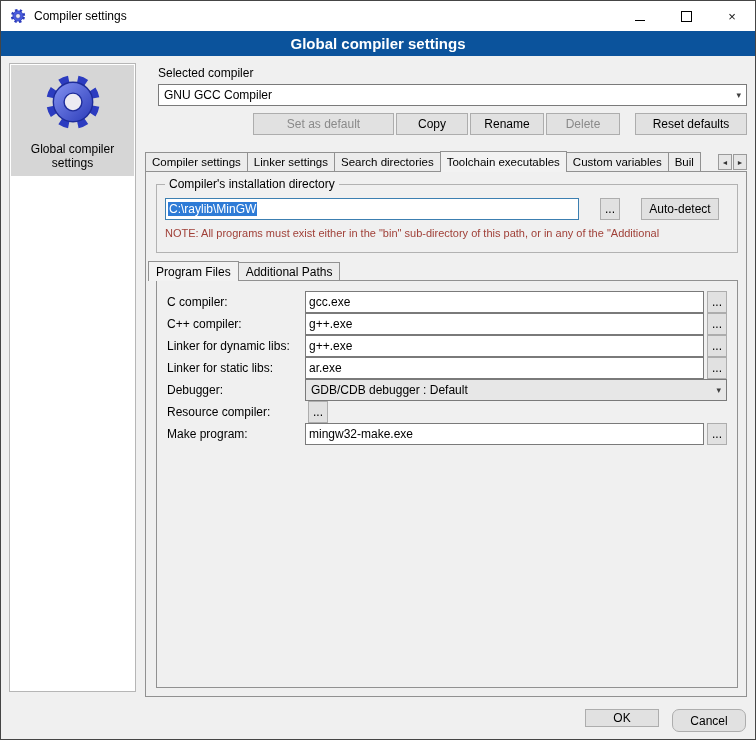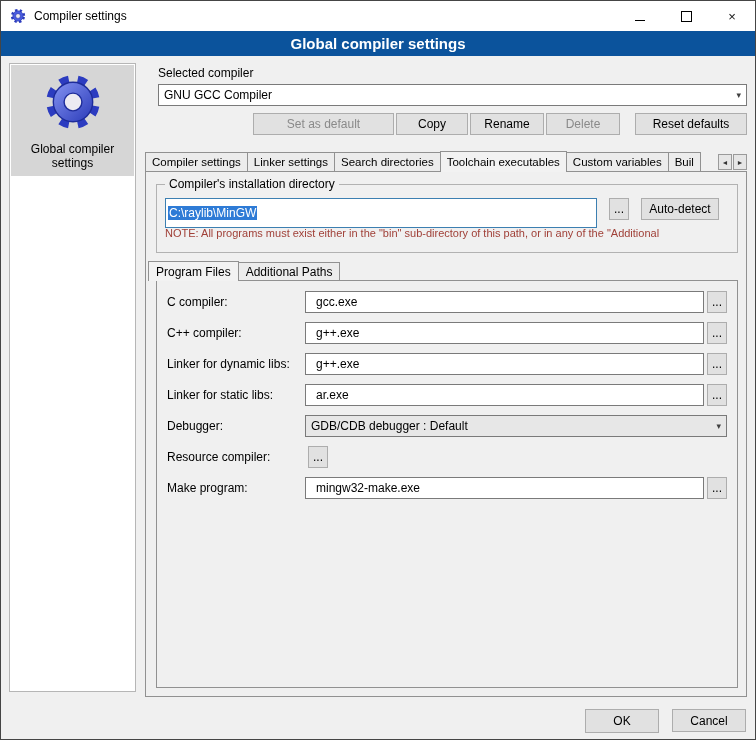--- a/index.html
+++ b/index.html
@@ -43,42 +43,42 @@
   .tab{box-sizing:border-box;flex:0 0 auto;height:19px;display:flex;align-items:center;border:1px solid #919191;border-bottom:none;background:#ececec;padding:0 6px;margin-right:-1px;white-space:nowrap;font-size:11.5px;cursor:pointer;}
   .tab.active{height:21px;background:#f2f2f2;margin-bottom:-1px;z-index:6;position:relative;}
   .tab.clipped{width:33px;overflow:hidden;padding-right:0;}
   .tab-arrows{margin-left:auto;display:flex;gap:1px;align-self:center;margin-top:3px;}
   .tab-arrow{width:14px;height:16px;box-sizing:border-box;border:1px solid #9a9a9a;background:#e6e6e6;display:flex;align-items:center;justify-content:center;font-size:7px;color:#333;cursor:pointer;}
   .tabpanel{position:absolute;left:0;right:1px;top:110px;bottom:2px;border:1px solid #919191;background:var(--dialog_bg,#f0f0f0);box-sizing:border-box;}
 
   
   .groupbox{position:absolute;left:10px;right:8px;top:12px;height:67px;border:1px solid #b2b2b2;}
   .gb-legend{position:absolute;top:-8px;left:8px;background:var(--dialog_bg,#f0f0f0);padding:0 4px;}
-  .dir-row{position:absolute;left:8px;right:18px;top:13px;height:30px;display:flex;gap:12px;}
+  .dir-row{position:absolute;left:8px;right:18px;top:13px;height:22px;display:flex;gap:21px;}
   .textbox{flex:1;box-sizing:border-box;border:1px solid #3c7fb1;background:#fff;display:flex;align-items:center;padding:0 2px;overflow:hidden;white-space:nowrap;cursor:text;}
   .textbox .sel{background:var(--selection_bg,#0078d7);color:#fff;padding:0 1px;}
   .btn.browse{width:20px;padding:0;flex:0 0 auto;}
   .btn.autodetect{width:78px;padding:0;flex:0 0 auto;}
   .note{position:absolute;left:8px;right:3px;top:42px;color:var(--note_text,#a04038);font-size:11px;white-space:nowrap;overflow:hidden;}
 
   
   .inner-tabstrip{position:absolute;left:2px;top:88px;height:20px;display:flex;align-items:flex-end;z-index:4;}
   .itab{box-sizing:border-box;height:18px;display:flex;align-items:center;border:1px solid #919191;border-bottom:none;background:#ececec;padding:0 7px;margin-right:-1px;white-space:nowrap;cursor:pointer;}
   .itab.active{height:20px;background:#f2f2f2;margin-bottom:-1px;z-index:5;position:relative;}
   .inner-panel{position:absolute;left:10px;right:8px;top:108px;bottom:8px;border:1px solid #919191;background:var(--dialog_bg,#f0f0f0);box-sizing:border-box;}
-  .rows{position:absolute;left:10px;top:10px;right:10px;display:flex;flex-direction:column;gap:9px;}
+  .rows{position:absolute;left:10px;top:10px;right:10px;display:flex;flex-direction:column;}
   .frow{display:flex;align-items:center;height:22px;}
   .flabel{flex:0 0 138px;}
-  .tinput{flex:1;box-sizing:border-box;height:22px;border:1px solid #7a7a7a;background:#fff;padding:0 10px;font-family:inherit;font-size:12px;color:#000;min-width:0;}
+  .tinput{flex:1;box-sizing:border-box;height:22px;border:1px solid #7a7a7a;background:#fff;padding:0 3px;font-family:inherit;font-size:12px;color:#000;min-width:0;}
   .frow .btn.browse{margin-left:3px;height:22px;}
   .combo.debugger{flex:1;height:22px;background:#e7e7e7;border:1px solid #7a7a7a;}
 
   
-  .btn.ok{position:absolute;left:584px;top:708px;width:74px;height:24px;}
-  .btn.cancel{position:absolute;left:671px;top:708px;width:74px;height:23px;}
+  .btn.ok{position:absolute;left:584px;top:708px;width:74px;height:18px;}
+  .btn.cancel{position:absolute;left:671px;top:708px;width:74px;height:23px;border-radius:7px;}
 </style>
 </head>
 <body>
 
 <div class="window">
 
   <div class="titlebar">
     <span class="app-icon">
       <svg width="16" height="16" viewBox="0 0 64 64">
         <circle cx="32" cy="32" r="22.5" fill="none" stroke="#2c3cc0" stroke-width="12" stroke-dasharray="8.84 8.84" transform="rotate(10 32 32)"></circle>

